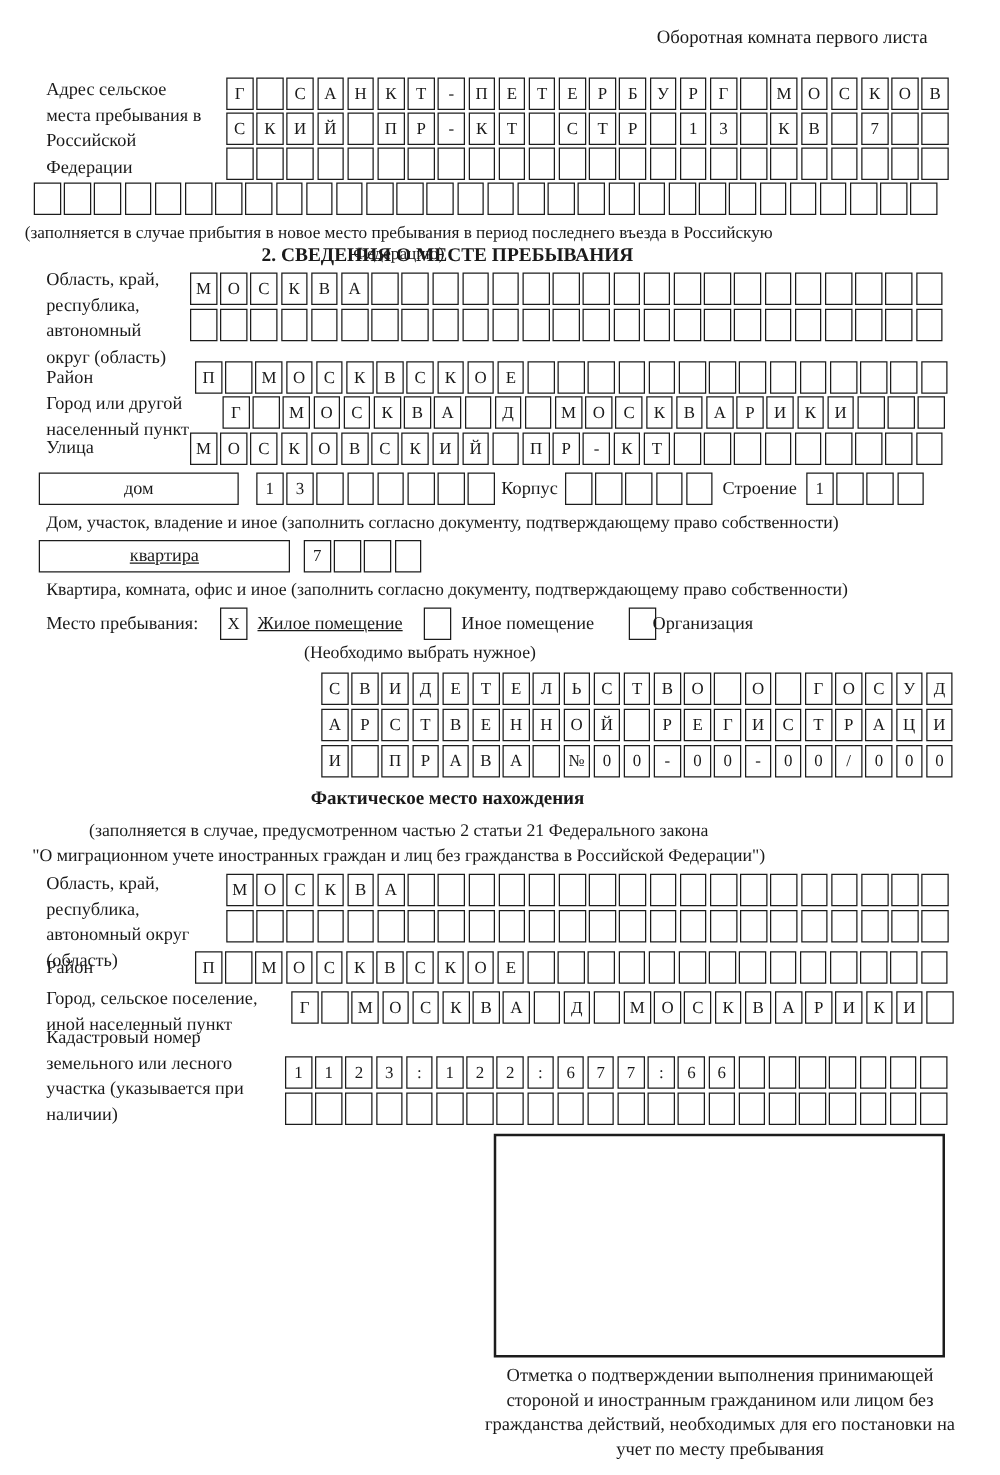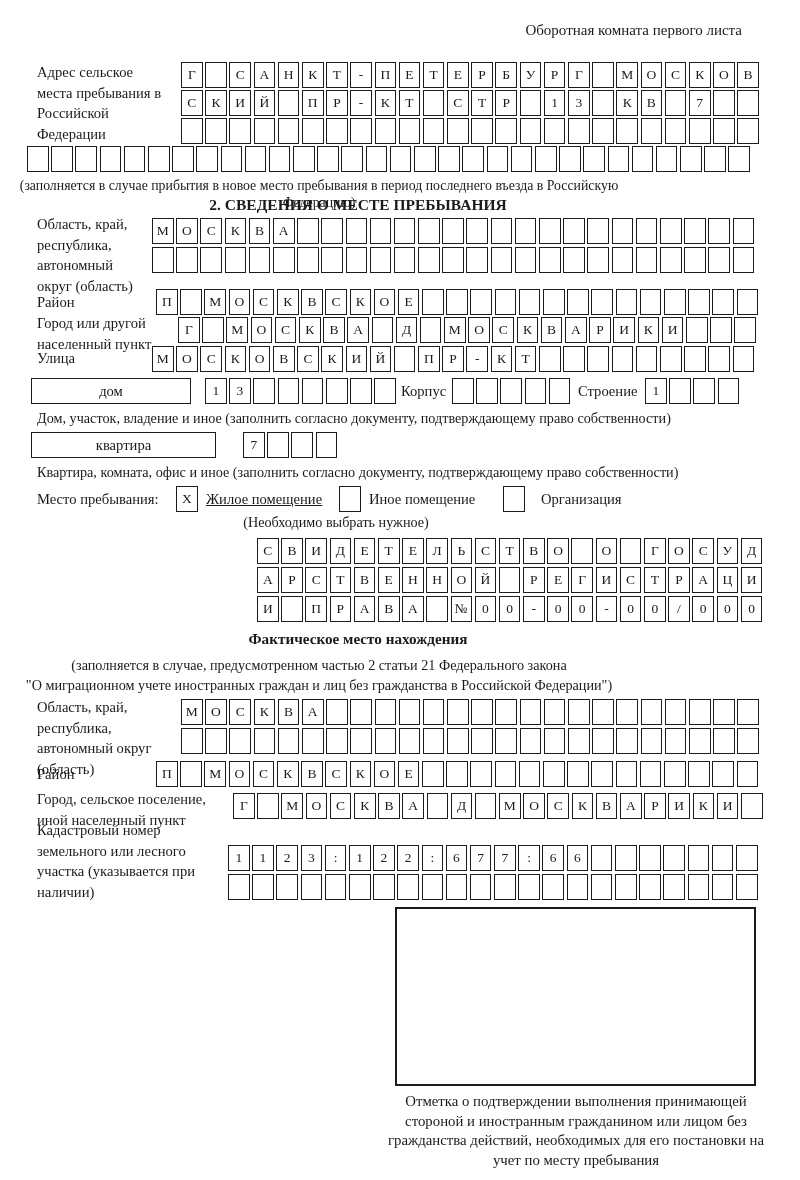--- a/index.html
+++ b/index.html
@@ -311,42 +311,42 @@
     </div>
   <div class="inline-lbl" style="left:578px;top:378px;">Строение</div>
   <div class="cells" style="left:645px;top:378px;">
       <span class="cell">1</span>
       <span class="cell"></span>
       <span class="cell"></span>
       <span class="cell"></span>
     </div>
   <div class="note" style="left:37px;top:410px;font-size:14.2px;">Дом, участок, владение и иное (заполнить согласно документу, подтверждающему право собственности)</div>
 
-  <div class="labelbox" style="left:31px;top:432px;width:185px;">квартира</div>
+  <div class="labelbox" style="left:31px;top:432px;width:201px;text-decoration:underline;">квартира</div>
   <div class="cells" style="left:243px;top:432px;">
       <span class="cell">7</span>
       <span class="cell"></span>
       <span class="cell"></span>
       <span class="cell"></span>
     </div>
   <div class="note" style="left:37px;top:464px;font-size:14.2px;">Квартира, комната, офис и иное (заполнить согласно документу, подтверждающему право собственности)</div>
 
   <div class="inline-lbl" style="left:37px;top:486px;">Место пребывания:</div>
   <div class="cells" style="left:176px;top:486px;">
       <span class="cell">X</span>
     </div>
   <div class="inline-lbl" style="left:206px;top:486px;text-decoration:underline;">Жилое помещение</div>
   <div class="cells" style="left:339px;top:486px;">
       <span class="cell"></span>
     </div>
   <div class="inline-lbl" style="left:369px;top:486px;">Иное помещение</div>
   <div class="cells" style="left:503px;top:486px;">
       <span class="cell"></span>
     </div>
-  <div class="inline-lbl" style="left:541px;top:486px;">Организация</div>
+  <div class="inline-lbl" style="left:522px;top:486px;">Организация</div>
   <div class="note" style="left:0;top:514px;width:672px;text-align:center;font-size:14.2px;">(Необходимо выбрать нужное)</div>
 
   <div class="cells" style="left:257px;top:538px;">
       <span class="cell">С</span>
       <span class="cell">В</span>
       <span class="cell">И</span>
       <span class="cell">Д</span>
       <span class="cell">Е</span>
       <span class="cell">Т</span>
       <span class="cell">Е</span>

